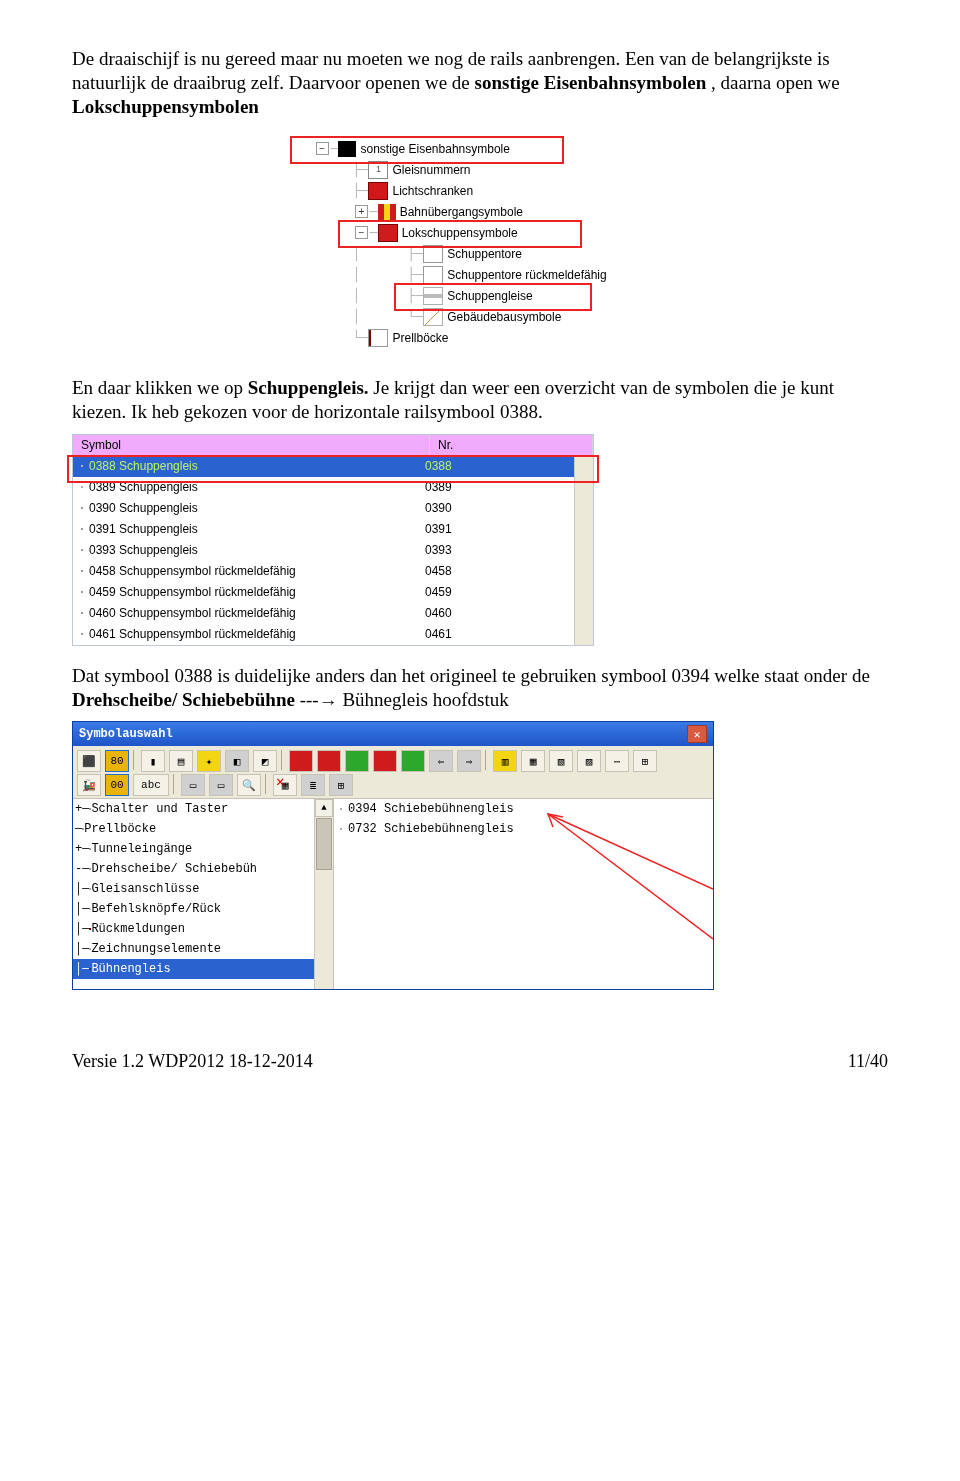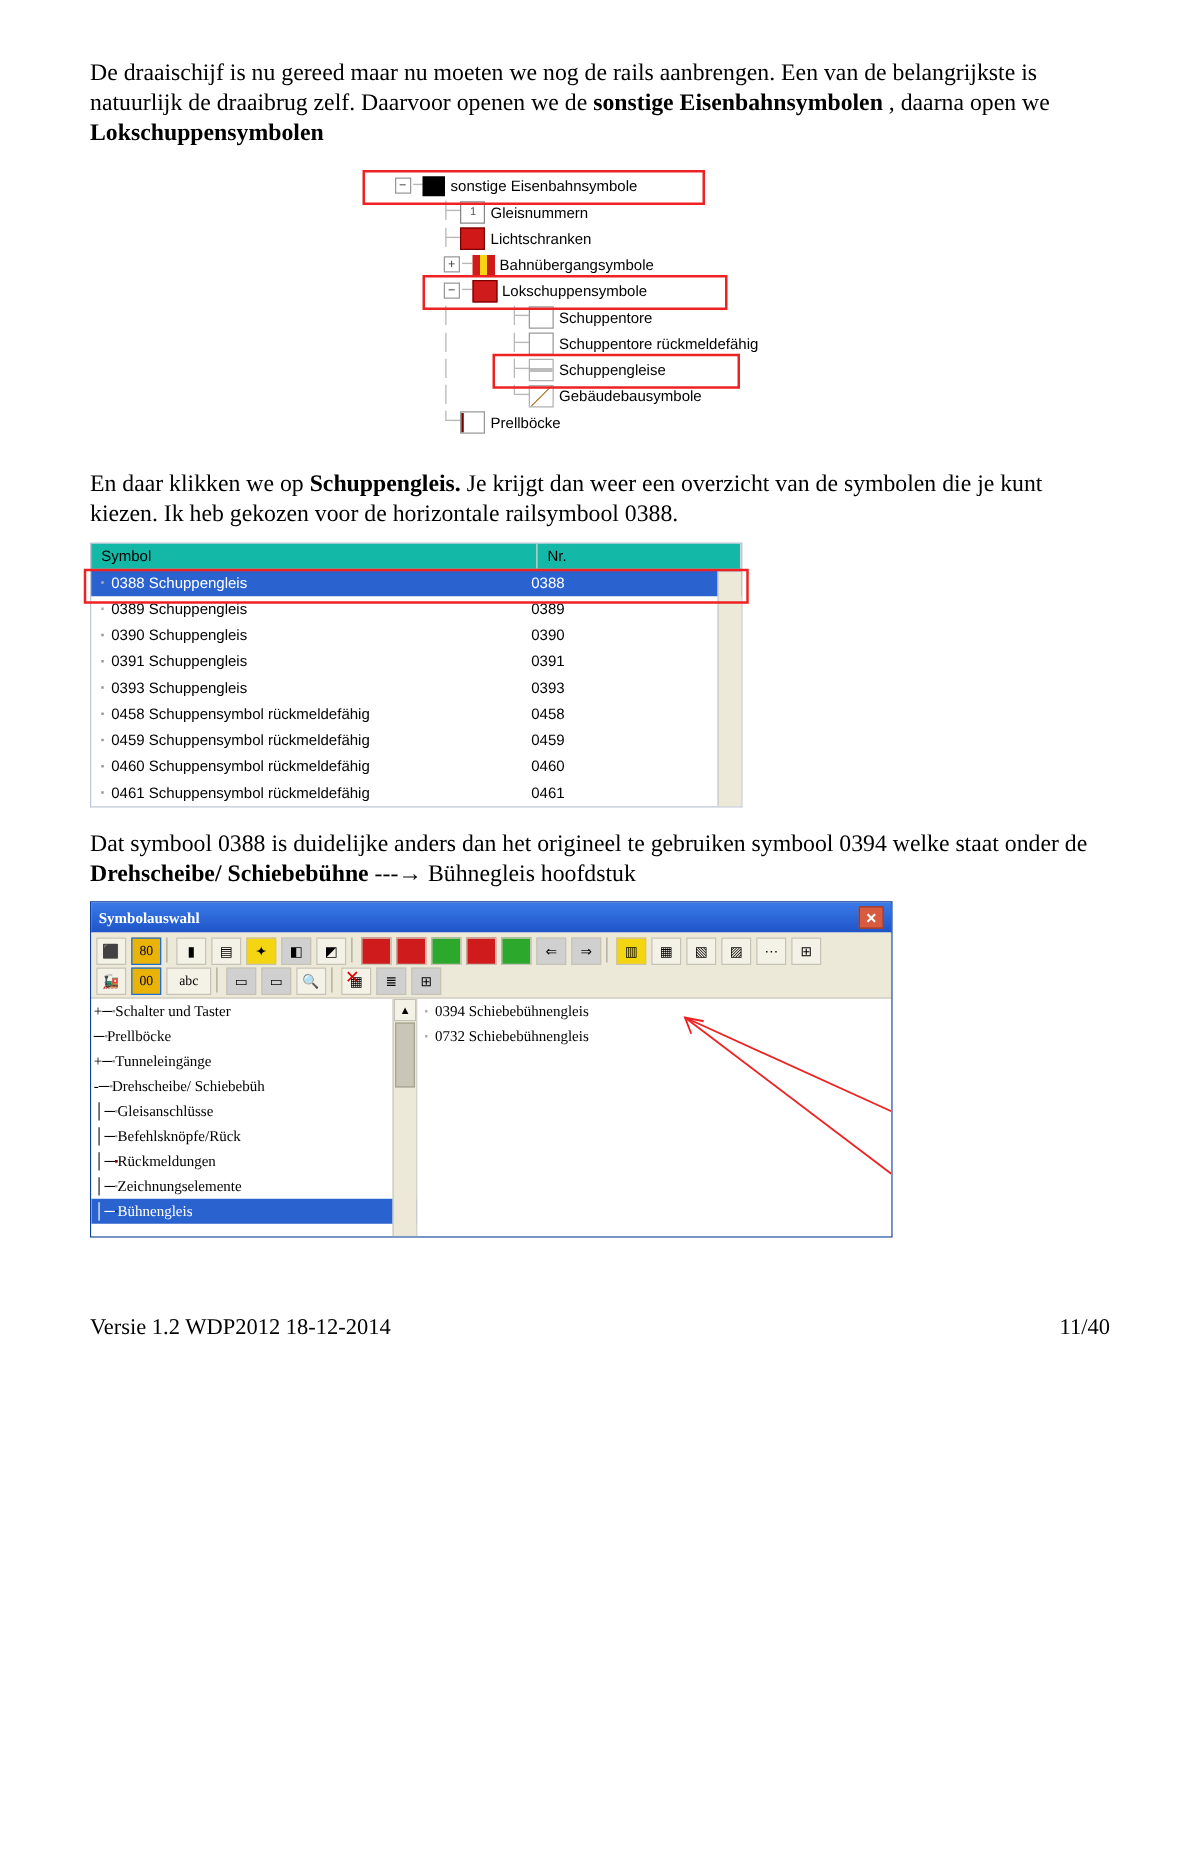--- a/index.html
+++ b/index.html
@@ -51,32 +51,32 @@
   .ic-ruck{background:#cf1b1b;border:1px solid #7a0000}
   .ic-zeich{background:#fff;border:1px solid #aaa;box-shadow:inset 0 -6px 0 #c7d7ef}
   .ic-buhn{background:#2e63c4;border:1px solid #1c3f80}
   .redbox{border:2px solid #e22;position:absolute;pointer-events:none}
   
   .listbox{
     width:520px;border:1px solid #bfc7d4;margin-bottom:18px;
     font-family:Tahoma,Arial,sans-serif;font-size:12px;
     position:relative;background:#fff;
   }
-  .lb-head{display:flex;background:#14b8a6;border-bottom:1px solid #d3d6db}
+  .lb-head{display:flex;background:#f0abfc;border-bottom:1px solid #d3d6db}
   .lb-head div{padding:3px 8px;border-right:1px solid #d3d6db}
   .lb-row{display:flex;align-items:center;height:21px;border-bottom:0}
   .lb-row .cell-sym{width:340px;display:flex;align-items:center;padding-left:6px}
   .lb-row .cell-nr{width:80px;padding-left:6px}
-  .lb-row.sel{background:#2a63d0;color:#ffffff}
+  .lb-row.sel{background:#2a63d0;color:#bef264}
   .lb-row .ic{margin:0 6px 0 2px}
   .listbox .sb{width:18px;background:#ece9d8;border-left:1px solid #c8c8c8;position:absolute;right:0;top:22px;bottom:0}
   
   .symwin{
     width:640px;border:1px solid #0a3fa3;
-    font-family:Liberation Serif, serif;font-size:12px;background:#ece9d8;
+    font-family:Liberation Mono, monospace;font-size:12px;background:#ece9d8;
   }
   .sw-title{
     background:linear-gradient(#3a7be8,#1e54c8);color:#fff;
     display:flex;align-items:center;justify-content:space-between;
     padding:3px 6px;font-weight:bold;font-size:12px;
   }
   .sw-close{width:18px;height:16px;background:#d85b3f;color:#fff;display:flex;align-items:center;justify-content:center;border:1px solid #9a3b24;font-size:11px}
   .sw-tb{padding:4px 4px 2px 4px;display:flex;flex-wrap:wrap;gap:4px;background:#ece9d8}
   .tbtn{width:22px;height:20px;border:1px solid #c6c2b6;background:#f4f1e6;display:inline-flex;align-items:center;justify-content:center;font-size:11px}
   .tbtn.blue{background:#eab308;border-color:#1d6fd4;color:#003}

